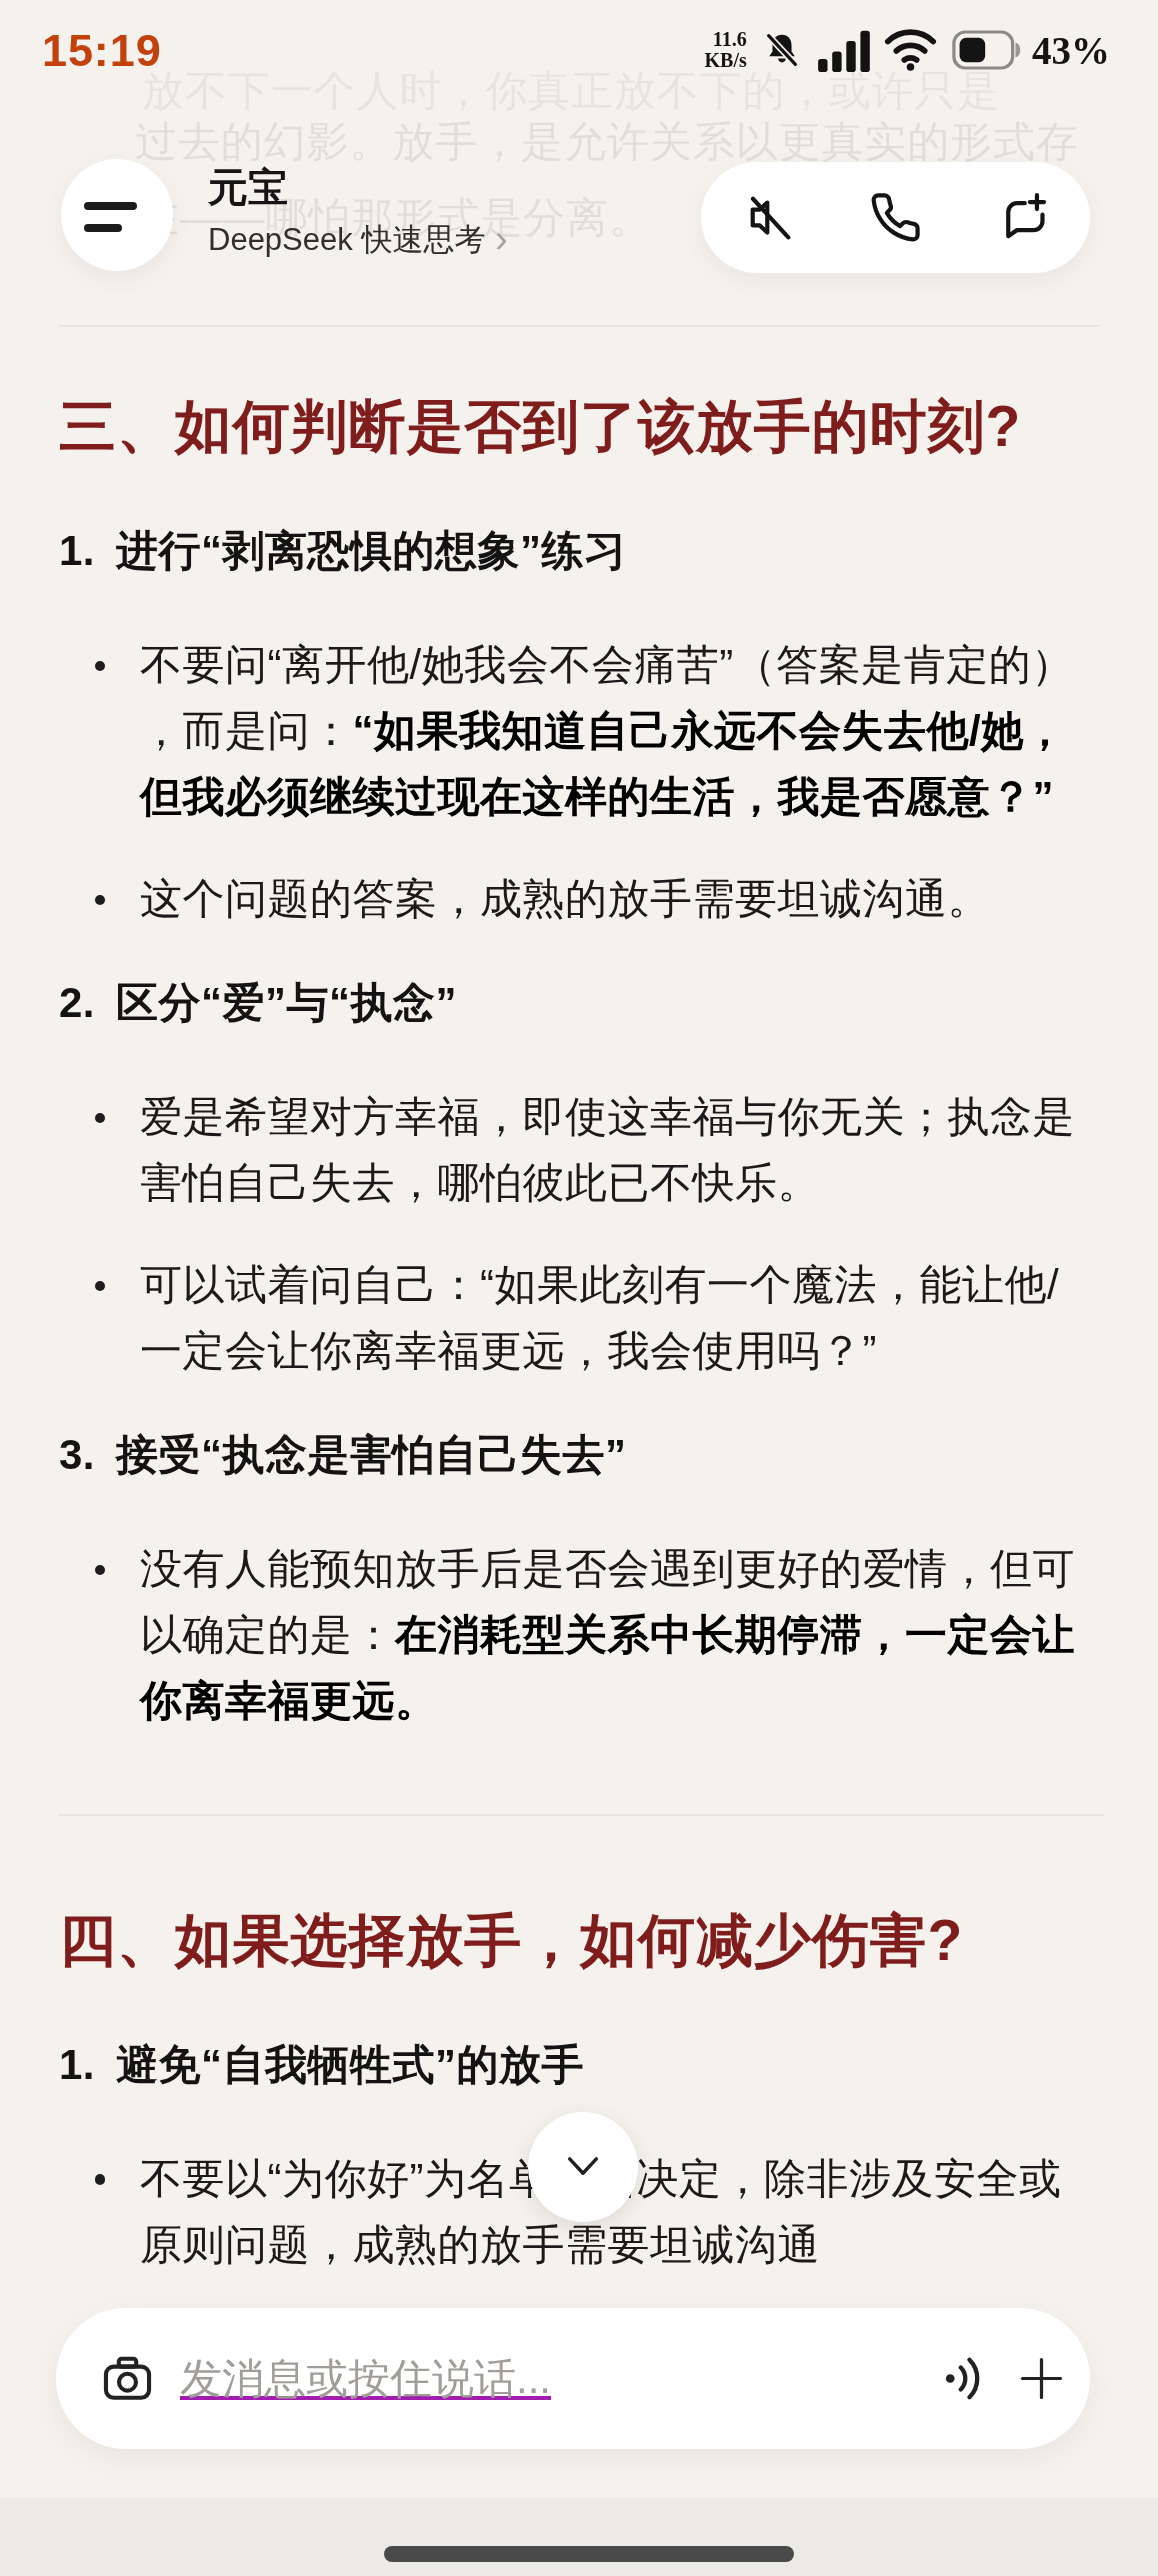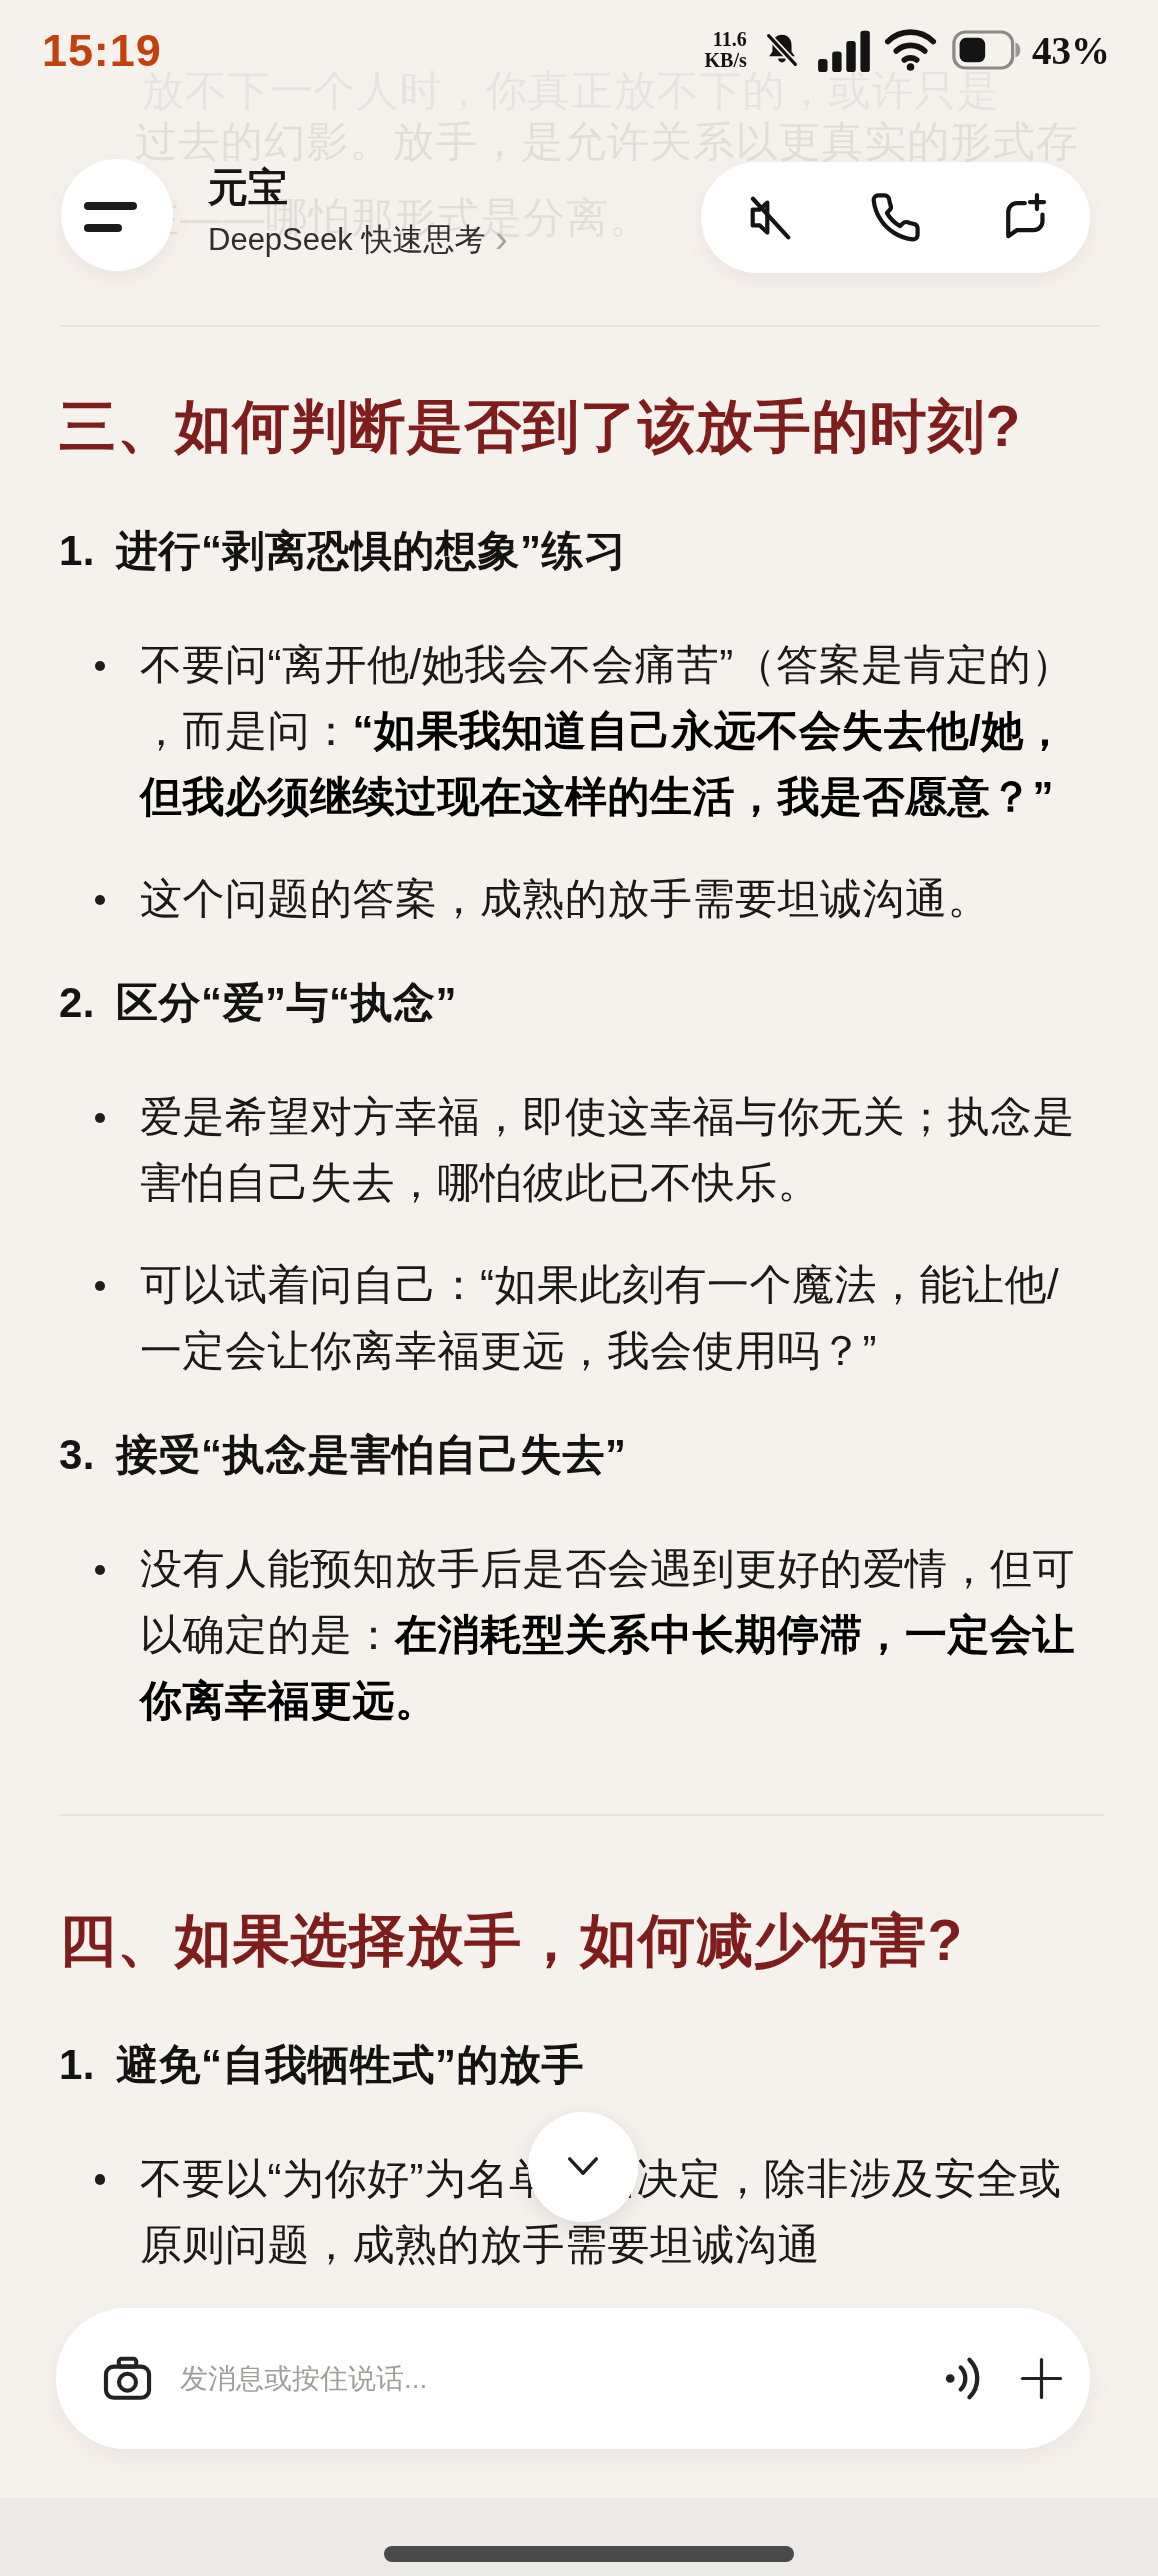--- a/index.html
+++ b/index.html
@@ -57,22 +57,22 @@
   .divider + .h2{margin-top:93px;}
 
   
   .fab{position:absolute;left:528px;top:2112px;width:110px;height:110px;border-radius:50%;background:#fff;z-index:20;
     box-shadow:0 5.7px 21px rgba(0,0,0,.10);display:flex;align-items:center;justify-content:center;}
 
   
   .input-bar{position:absolute;left:56px;top:2308px;width:1034px;height:141px;border-radius:70px;background:#fff;z-index:30;
     box-shadow:0 9.5px 26.6px rgba(120,100,90,.08);display:flex;align-items:center;
     padding:0 21px 0 44px;box-sizing:border-box;gap:23px;}
-  .msg-input{flex:1;border:none;outline:none;background:transparent;font-size:28px;color:#a21caf;
-    font-family:"Liberation Sans","DejaVu Sans",sans-serif;min-width:0;}
+  .msg-input{flex:1;border:none;outline:none;background:transparent;font-size:42px;color:#a21caf;
+    font-family:"Liberation Sans","DejaVu Sans",sans-serif;min-width:0;text-decoration:underline;}
   .msg-input::placeholder{color:#a19d99;}
 
   
   .bottom-strip{position:absolute;left:0;right:0;top:2498px;bottom:0;background:#eceae7;z-index:40;}
   .home-bar{position:absolute;left:384px;top:48px;width:410px;height:16px;border-radius:8.5px;background:#4a4a4a;}
 </style>
 </head>
 <body>
 
 <div class="bg-line bg-l1">放不下一个人时，你真正放不下的，或许只是</div>

